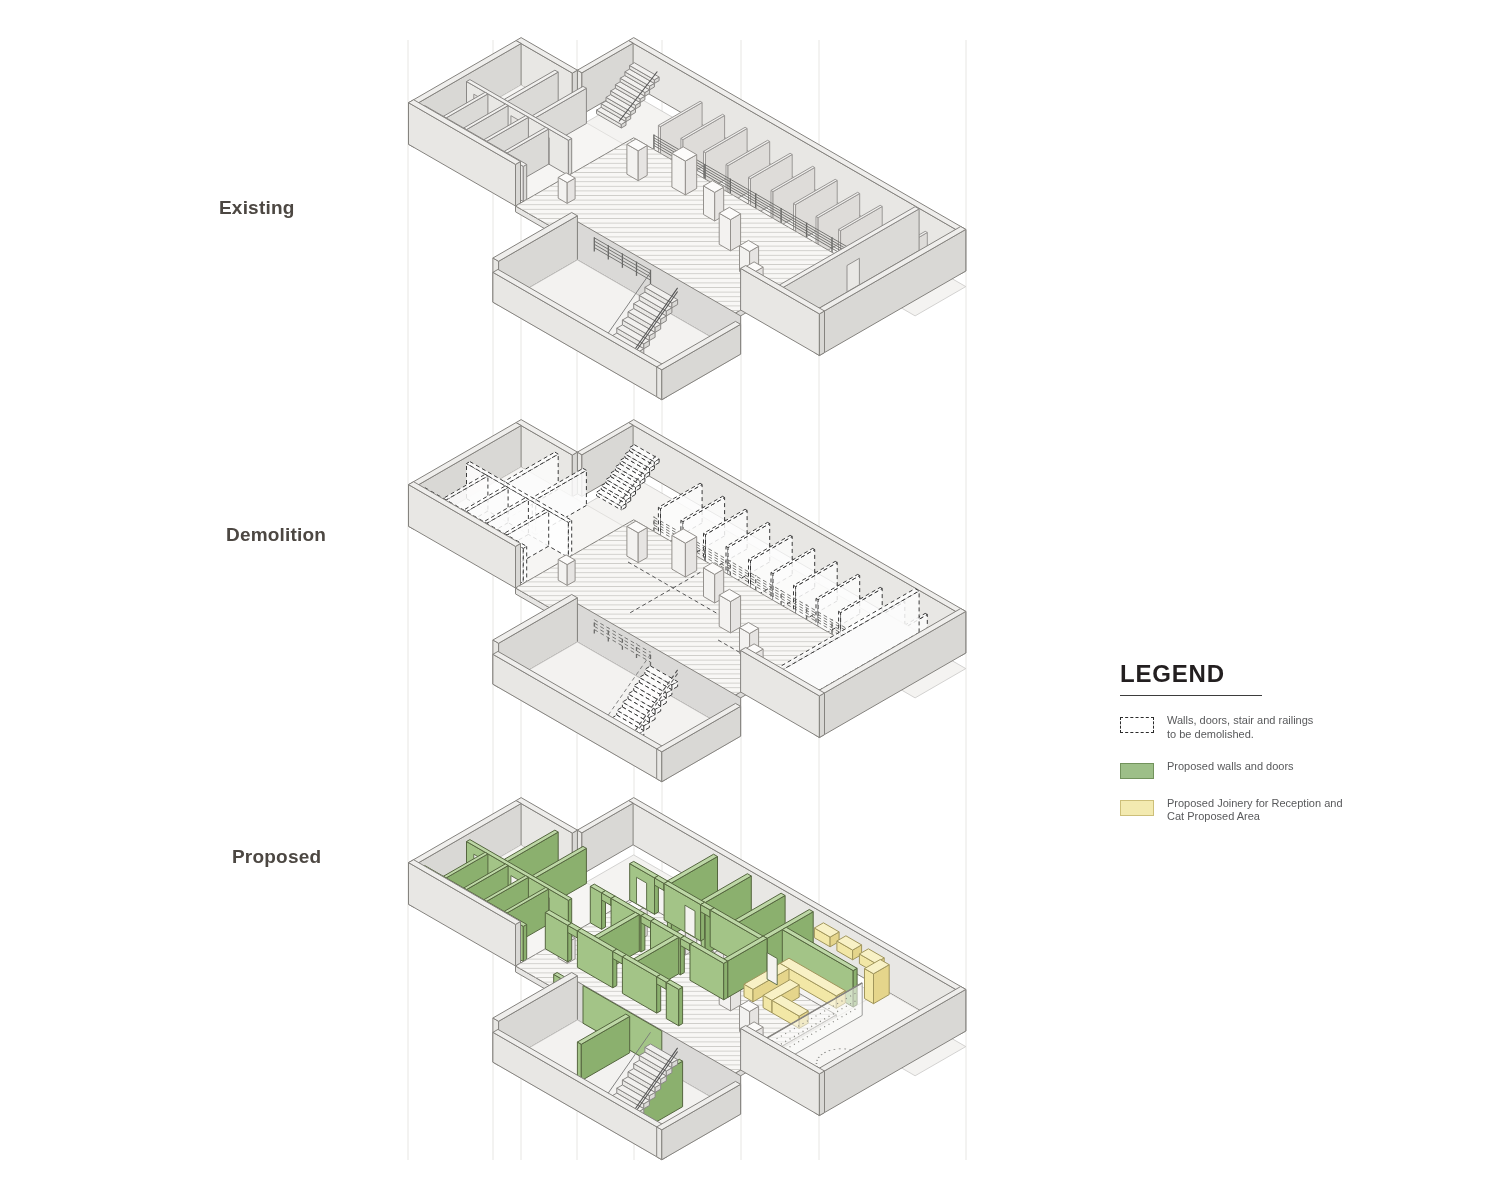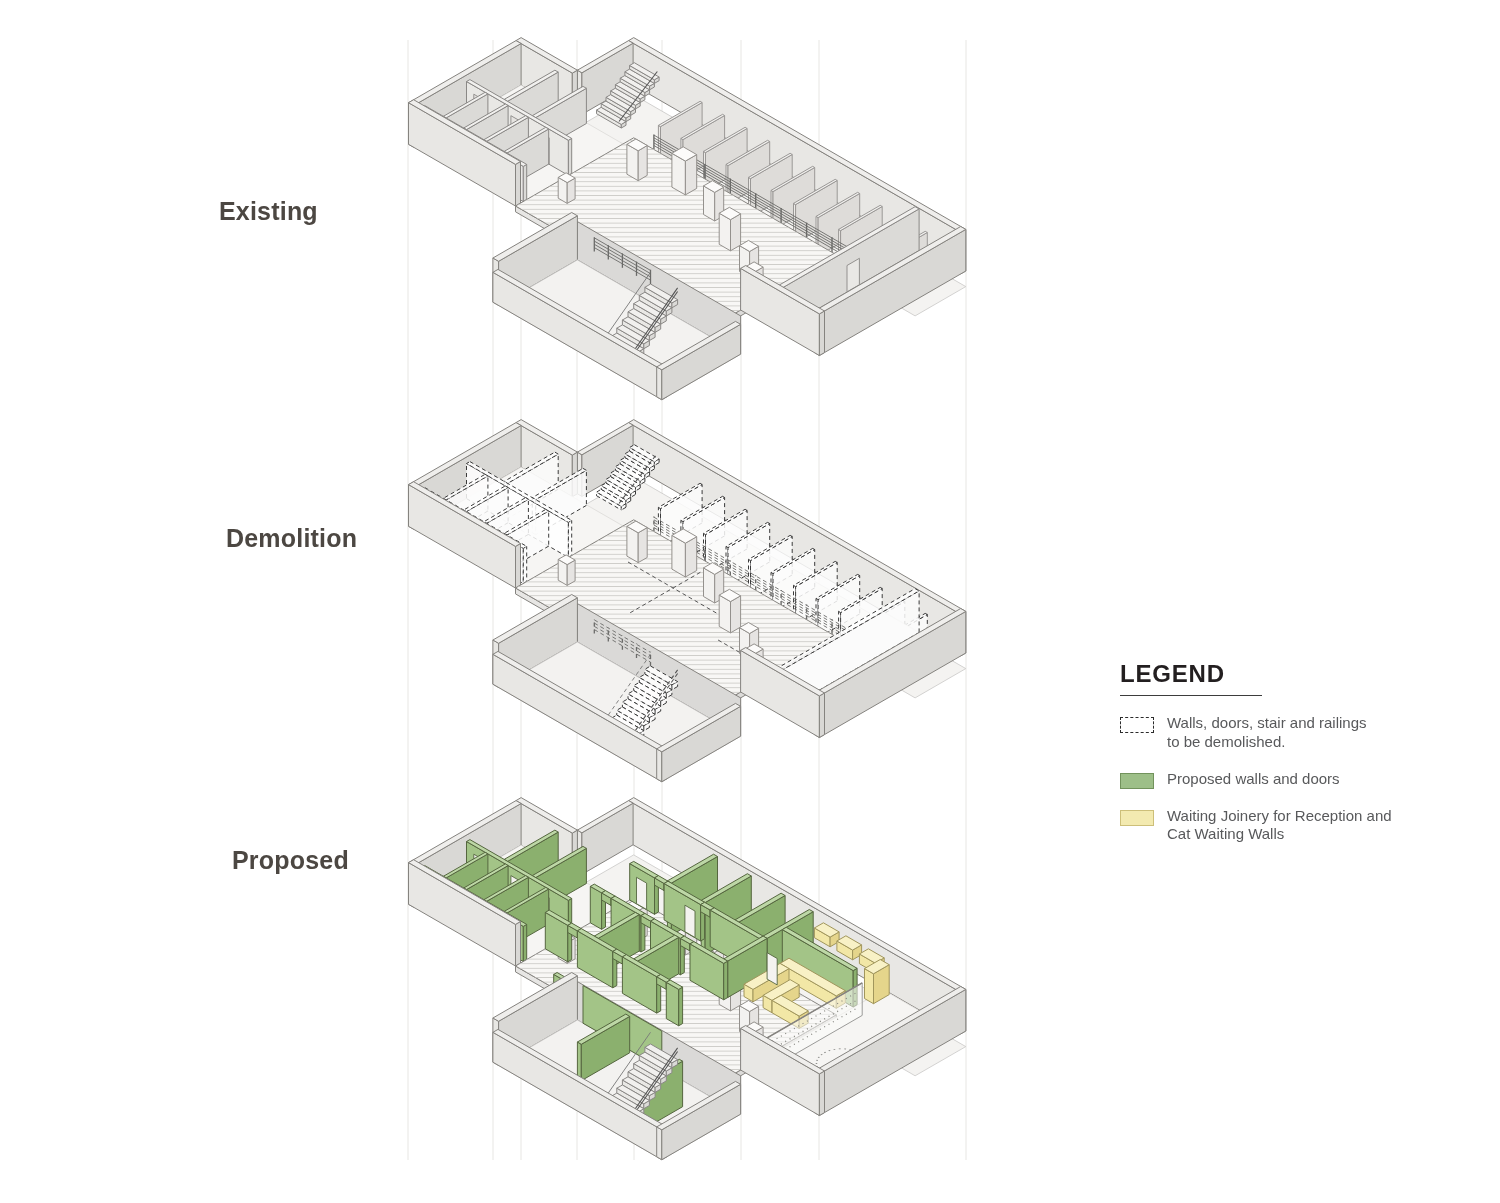--- a/index.html
+++ b/index.html
@@ -1,31 +1,31 @@
 <!DOCTYPE html>
 <html><head>
 <meta charset="utf-8">
 <style>
   html,body{margin:0;padding:0;background:#ffffff;}
   body{width:1500px;height:1203px;position:relative;overflow:hidden;
        font-family:"Liberation Sans", sans-serif;}
   .stage{position:absolute;left:0;top:0;width:1500px;height:1203px;}
-  .lvl-label{position:absolute;font-size:25px;font-weight:bold;color:#4c4742;
+  .lvl-label{position:absolute;font-size:19px;font-weight:bold;color:#4c4742;
              letter-spacing:.2px;}
   #lab-existing{left:219px;top:197px;}
   #lab-demolition{left:226px;top:524px;}
   #lab-proposed{left:232px;top:846px;}
   .legend{position:absolute;left:1120px;top:660px;width:300px;color:#58595b;}
   .legend-title{font-size:24px;font-weight:bold;color:#231f20;letter-spacing:.8px;}
   .legend-rule{width:142px;height:0;border-bottom:1.6px solid #3d3d3d;margin-top:7px;}
   .legend-row{display:flex;align-items:flex-start;margin-top:18px;}
   .legend-row .sw{flex:0 0 auto;width:34px;height:16px;margin-top:3px;box-sizing:border-box;}
   .sw-dashed{background:#ffffff;border:1.6px dashed #2b2b2b;}
   .sw-solid{border:1px solid #8a8a6e;}
-  .legend-txt{margin-left:13px;font-size:15px;line-height:1.25;}
+  .legend-txt{margin-left:13px;font-size:11px;line-height:1.25;}
   svg{display:block;}
 </style>
 </head>
 <body>
 
 <div class="stage">
 
   <svg id="axon" width="1500" height="1203" viewBox="0 0 1500 1203">
       <defs>
         <pattern id="hatch" patternUnits="userSpaceOnUse" width="7" height="4.6">
@@ -734,18 +734,18 @@
     <div class="legend-row">
       <div class="sw sw-solid" style="background: rgb(157, 191, 136); border-color: rgb(114, 147, 92);"></div>
       <div class="legend-txt">
         <div>Proposed walls and doors</div>
       </div>
     </div>
 
     <div class="legend-row">
       <div class="sw sw-solid" style="background: rgb(243, 234, 176); border-color: rgb(205, 191, 121);"></div>
       <div class="legend-txt">
-        <div>Waiting Joinery for Reception and</div>
-        <div>Cat Waiting Walls</div>
+        <div>Proposed Joinery for Reception and</div>
+        <div>Cat Proposed Area</div>
       </div>
     </div>
   </div>
 </div>
 
 </body></html>

